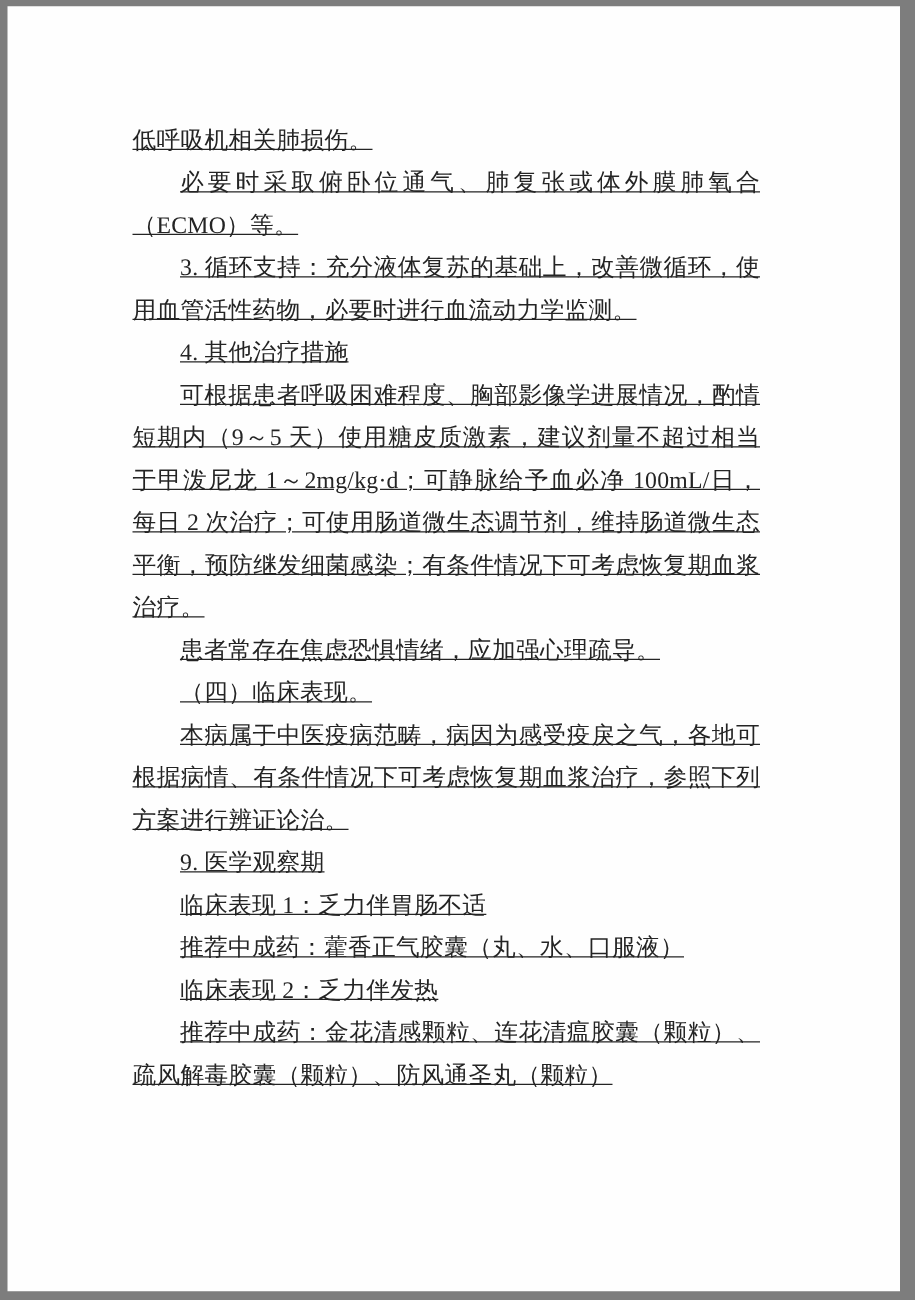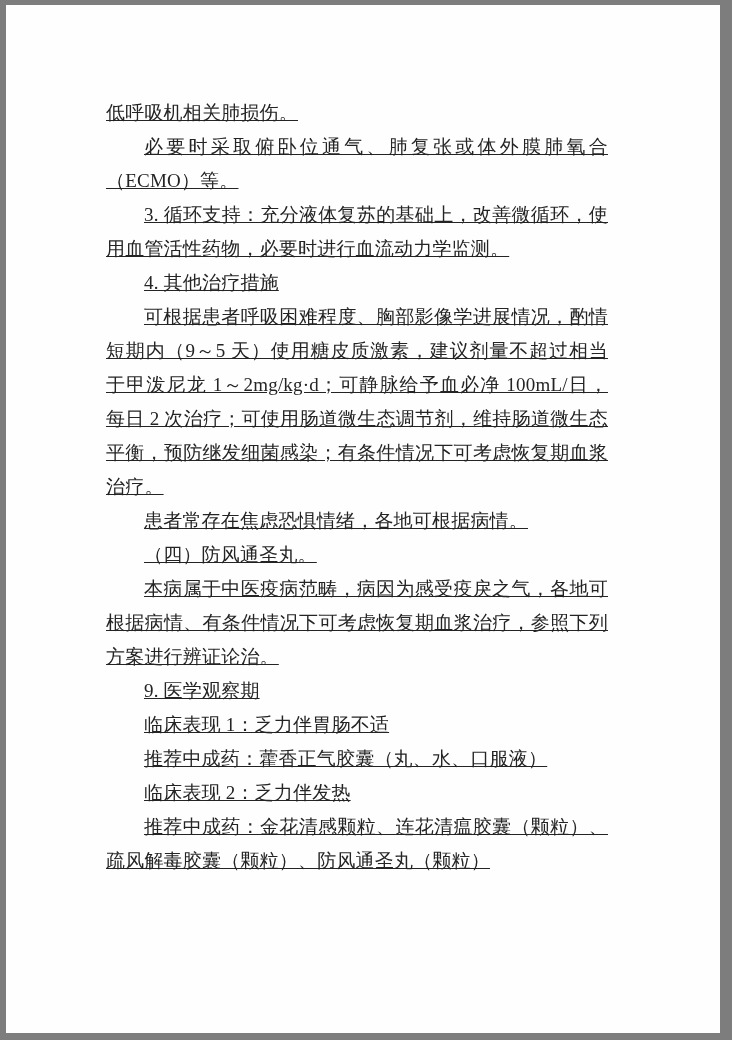--- a/index.html
+++ b/index.html
@@ -47,22 +47,22 @@
 <body style="background: rgb(125, 125, 125);">
 
 <div class="paper" style="background: rgb(254, 254, 254);">
   <section class="doc-text" style="color: rgb(36, 36, 36);">
 
   <p>低呼吸机相关肺损伤。</p>
       <p class="indent">必要时采取俯卧位通气、肺复张或体外膜肺氧合（ECMO）等。</p>
       <p class="indent">3. 循环支持：充分液体复苏的基础上，改善微循环，使用血管活性药物，必要时进行血流动力学监测。</p>
       <p class="indent">4. 其他治疗措施</p>
       <p class="indent">可根据患者呼吸困难程度、胸部影像学进展情况，酌情短期内（9～5 天）使用糖皮质激素，建议剂量不超过相当于甲泼尼龙 1～2mg/kg·d；可静脉给予血必净 100mL/日，每日 2 次治疗；可使用肠道微生态调节剂，维持肠道微生态平衡，预防继发细菌感染；有条件情况下可考虑恢复期血浆治疗。</p>
-      <p class="indent">患者常存在焦虑恐惧情绪，各地可根据病情。</p>
-      <p class="indent">（四）防风通圣丸。</p>
+      <p class="indent">患者常存在焦虑恐惧情绪，应加强心理疏导。</p>
+      <p class="indent">（四）临床表现。</p>
       <p class="indent">本病属于中医疫病范畴，病因为感受疫戾之气，各地可根据病情、有条件情况下可考虑恢复期血浆治疗，参照下列方案进行辨证论治。</p>
       <p class="indent">9. 医学观察期</p>
       <p class="indent">临床表现 1：乏力伴胃肠不适</p>
       <p class="indent">推荐中成药：藿香正气胶囊（丸、水、口服液）</p>
       <p class="indent">临床表现 2：乏力伴发热</p>
       <p class="indent">推荐中成药：金花清感颗粒、连花清瘟胶囊（颗粒）、疏风解毒胶囊（颗粒）、防风通圣丸（颗粒）</p>
     </section>
 </div>
 
 </body></html>

